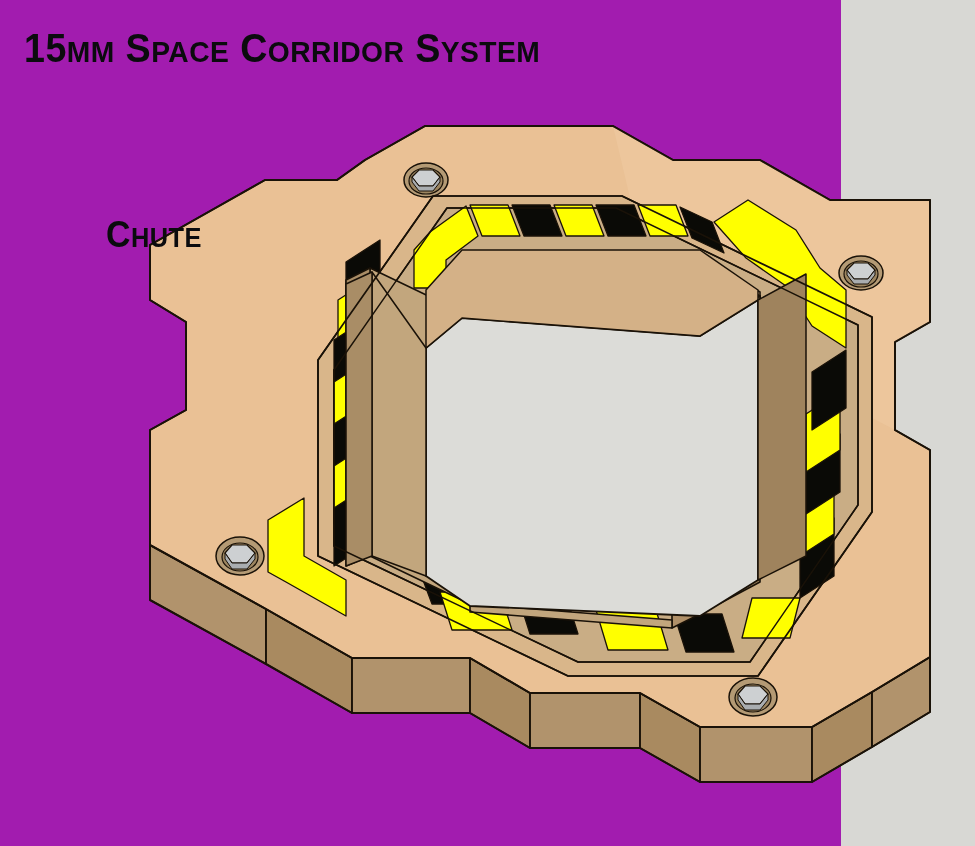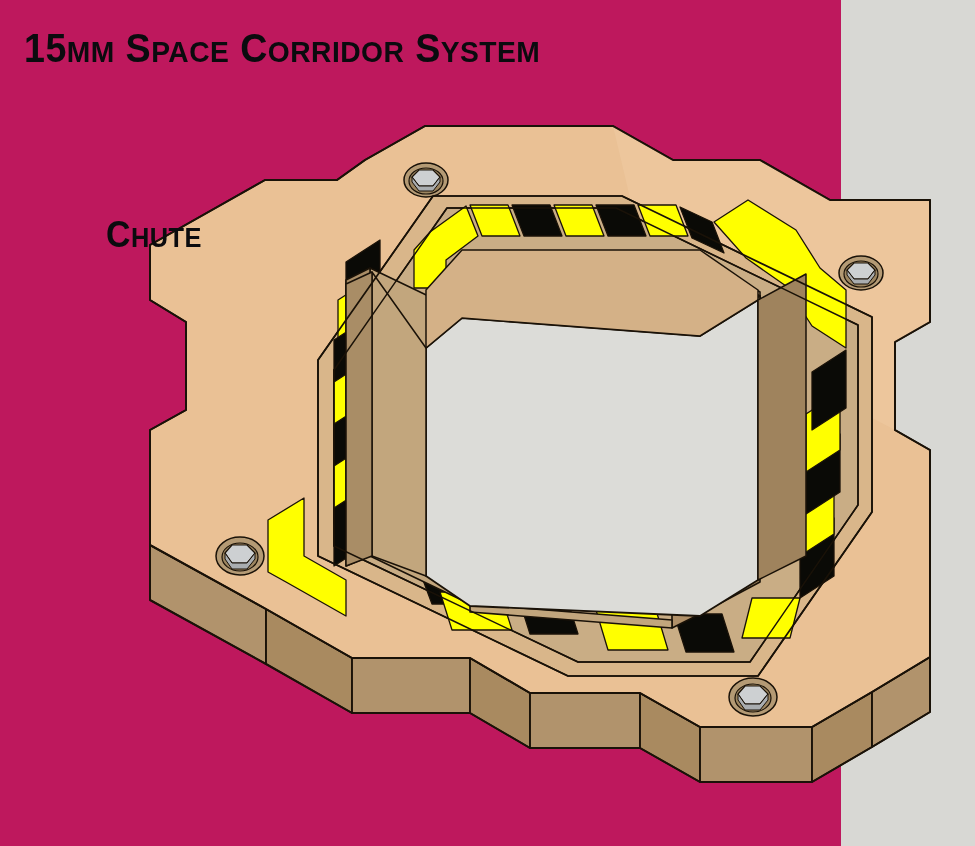--- a/index.html
+++ b/index.html
@@ -4,21 +4,21 @@
 <title>15mm Space Corridor System - Chute</title>
 <style>
   html,body{margin:0;padding:0;}
   body{
     width:975px;height:846px;
     background:#d8d8d4;
     font-family:"Liberation Sans", sans-serif;
     overflow:hidden;
     position:relative;
   }
-  #stage{position:relative;width:841px;height:846px;background:#be185d;}
+  #stage{position:relative;width:841px;height:846px;background:#a21caf;}
 
   
   .scifi{
     font-family:"Liberation Sans", sans-serif;
     font-weight:bold;
     color:#0b0b0e;
     letter-spacing:0.5px;
     font-stretch:condensed;
     transform:scaleX(0.94);
     transform-origin:left center;

